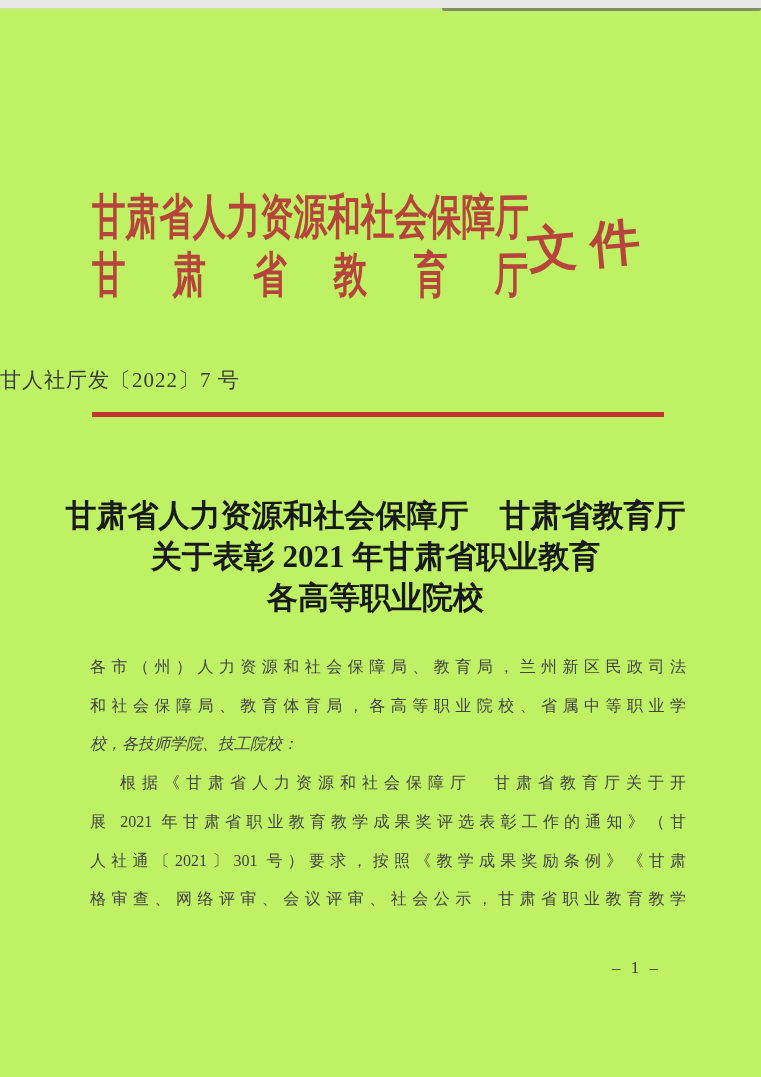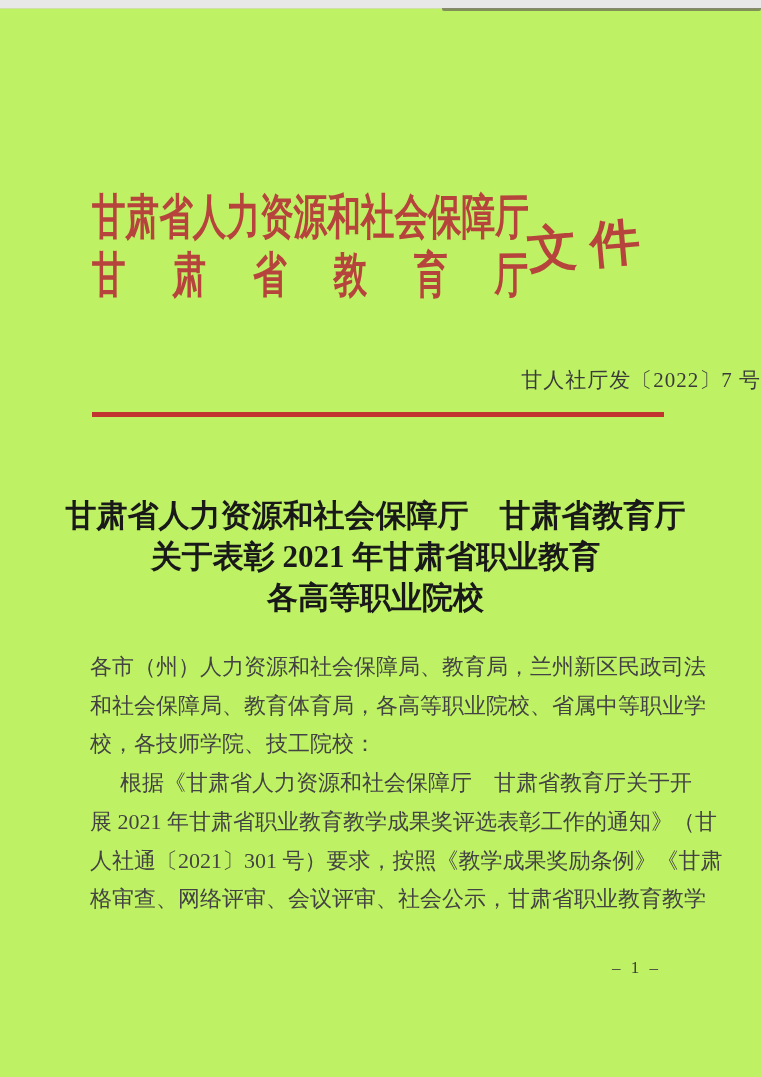--- a/index.html
+++ b/index.html
@@ -41,21 +41,21 @@
     color:#b6443c;
     font-weight:bold;
     font-size:50px;
     letter-spacing:13px;
     white-space:nowrap;
     transform:rotate(-5deg);
     transform-origin:center center;
   }
   .doc-number{
     position:absolute;top:358px;left:0;width:761px;
-    text-align:right;
+    text-align:left;
     font-size:21px;
     color:#3a3a3a;
     letter-spacing:1px;
   }
   .red-rule{
     position:absolute;top:404px;left:92px;
     width:572px;height:5px;
     background:#c23430;
   }
   
@@ -65,32 +65,32 @@
     color:#191919;
     font-weight:bold;
     font-size:31px;
     line-height:41px;
   }
   
   .body-text{
     position:absolute;top:640px;left:90px;
     width:596px;
     color:#434343;
-    font-size:22px;
+    font-size:16px;
     line-height:38.7px;
   }
   .line{
     text-align:justify;
     text-align-last:justify;
     text-justify:inter-character;
     word-break:keep-all;
     white-space:nowrap;
     overflow:visible;
   }
-  .line.short{text-align-last:left;}
+  .line.short{text-align-last:left;font-style:italic;}
   .line.indent{text-indent:30px;}
   .page-number{
     position:absolute;top:950px;left:612px;
     font-size:17px;
     color:#3c3c3c;
     letter-spacing:3px;
     white-space:nowrap;
   }
 </style>
 </head>

